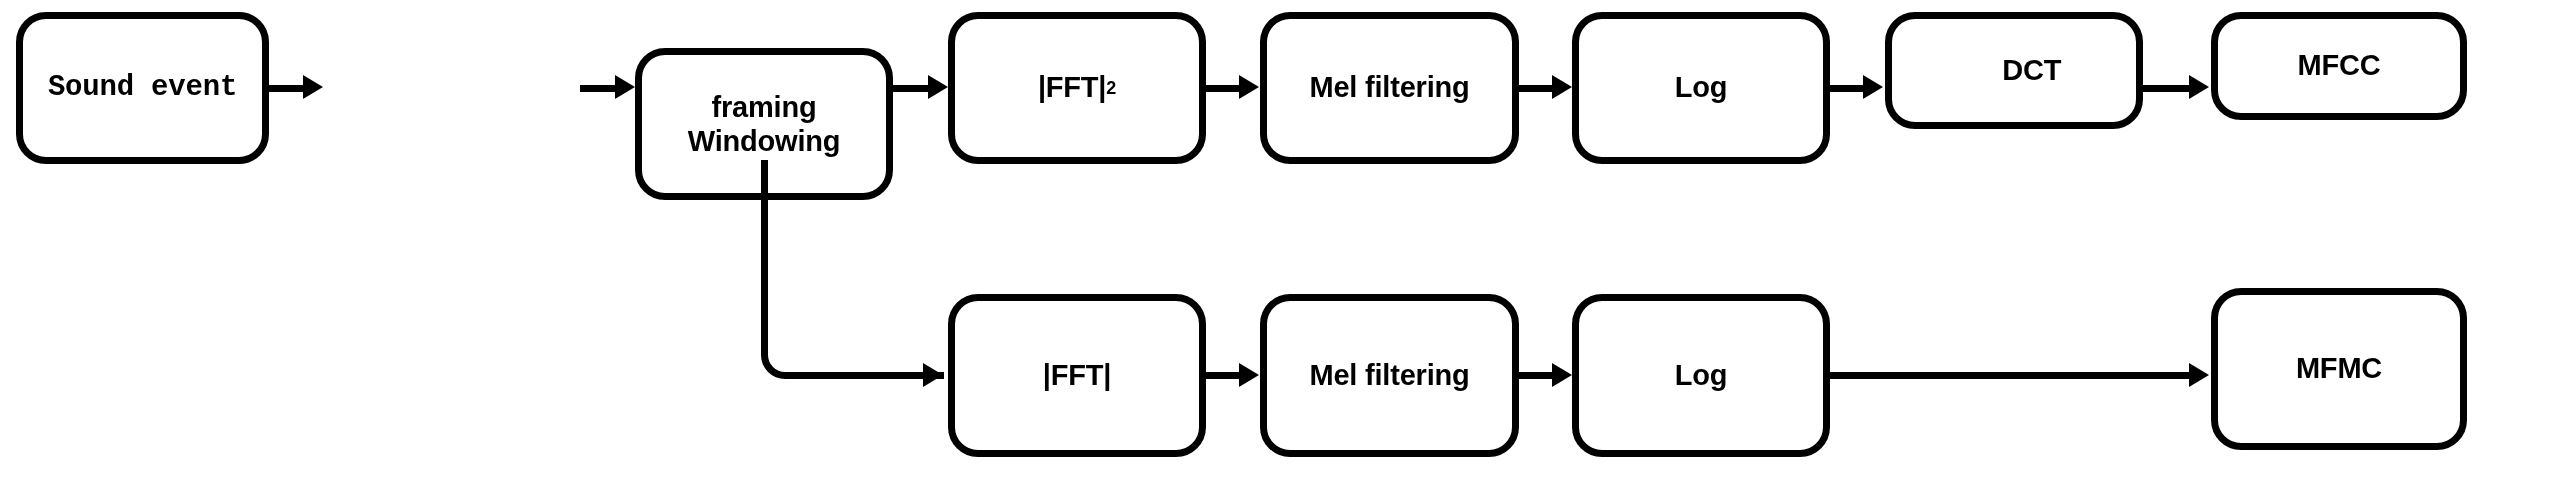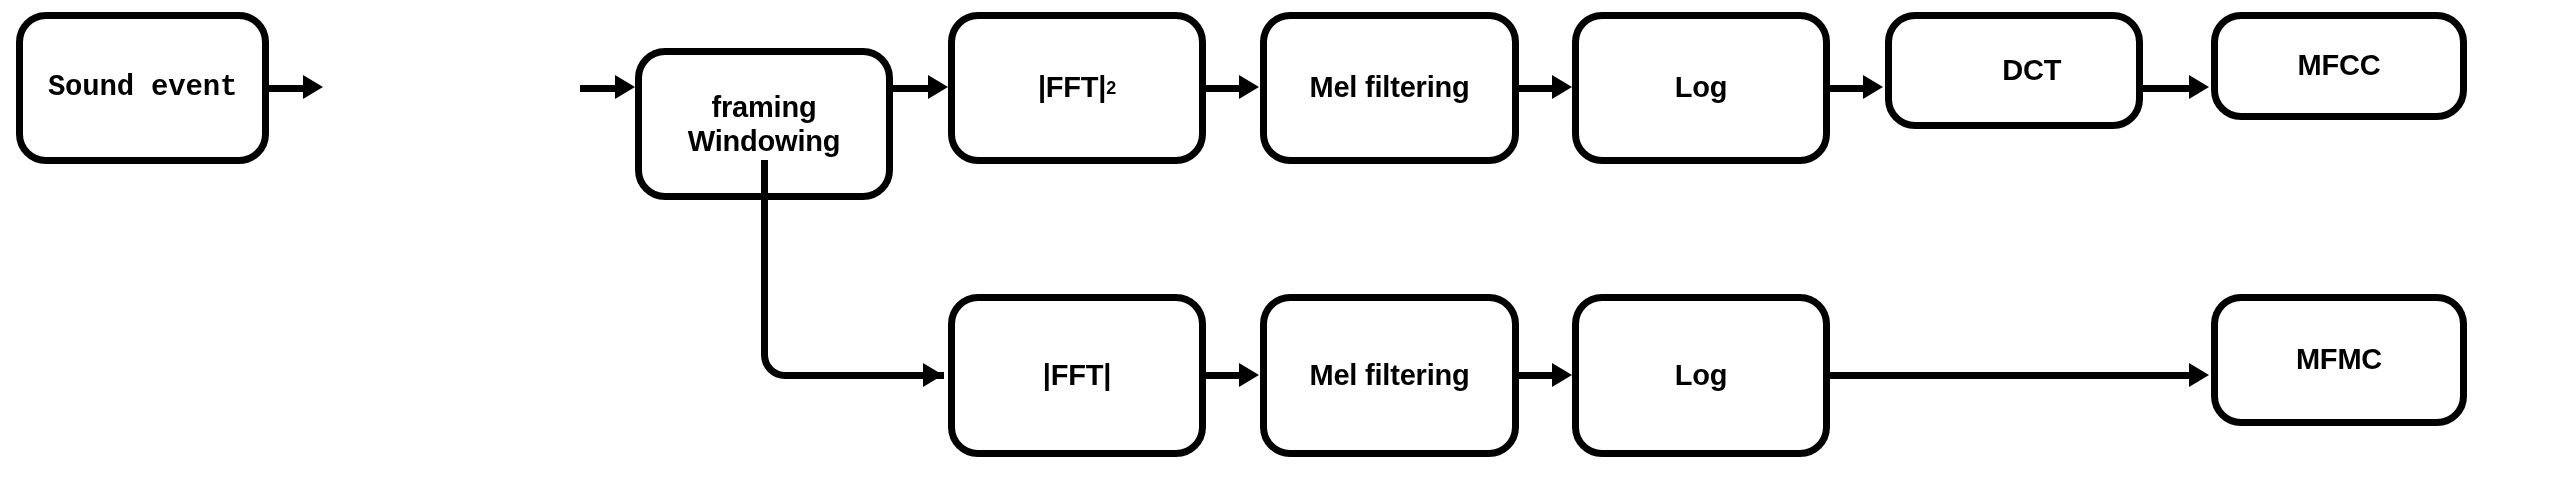--- a/index.html
+++ b/index.html
@@ -134,21 +134,21 @@
 
   <div class="conn h" style="left:786px; top:372px; width:158px;"></div>
   <div class="arrowhead" style="left:923px; top:363px;"></div>
 
   <div class="node" style="left:948px; top:294px; width:258px; height:163px;">|FFT|</div>
 
   <div class="node" style="left:1260px; top:294px; width:259px; height:163px;">Mel filtering</div>
 
   <div class="node" style="left:1572px; top:294px; width:258px; height:163px;">Log</div>
 
-  <div class="node" style="left:2211px; top:294px; width:256px; height:132px;">MFMC</div>
+  <div class="node" style="left:2211px; top:288px; width:256px; height:162px;">MFMC</div>
 
   <div class="conn h" style="left:1206px; top:372px; width:35px;"></div>
   <div class="arrowhead" style="left:1239px; top:363px;"></div>
 
   <div class="conn h" style="left:1519px; top:372px; width:35px;"></div>
   <div class="arrowhead" style="left:1552px; top:363px;"></div>
 
   <div class="conn h" style="left:1830px; top:372px; width:360px;"></div>
   <div class="arrowhead" style="left:2189px; top:363px;"></div>
 

